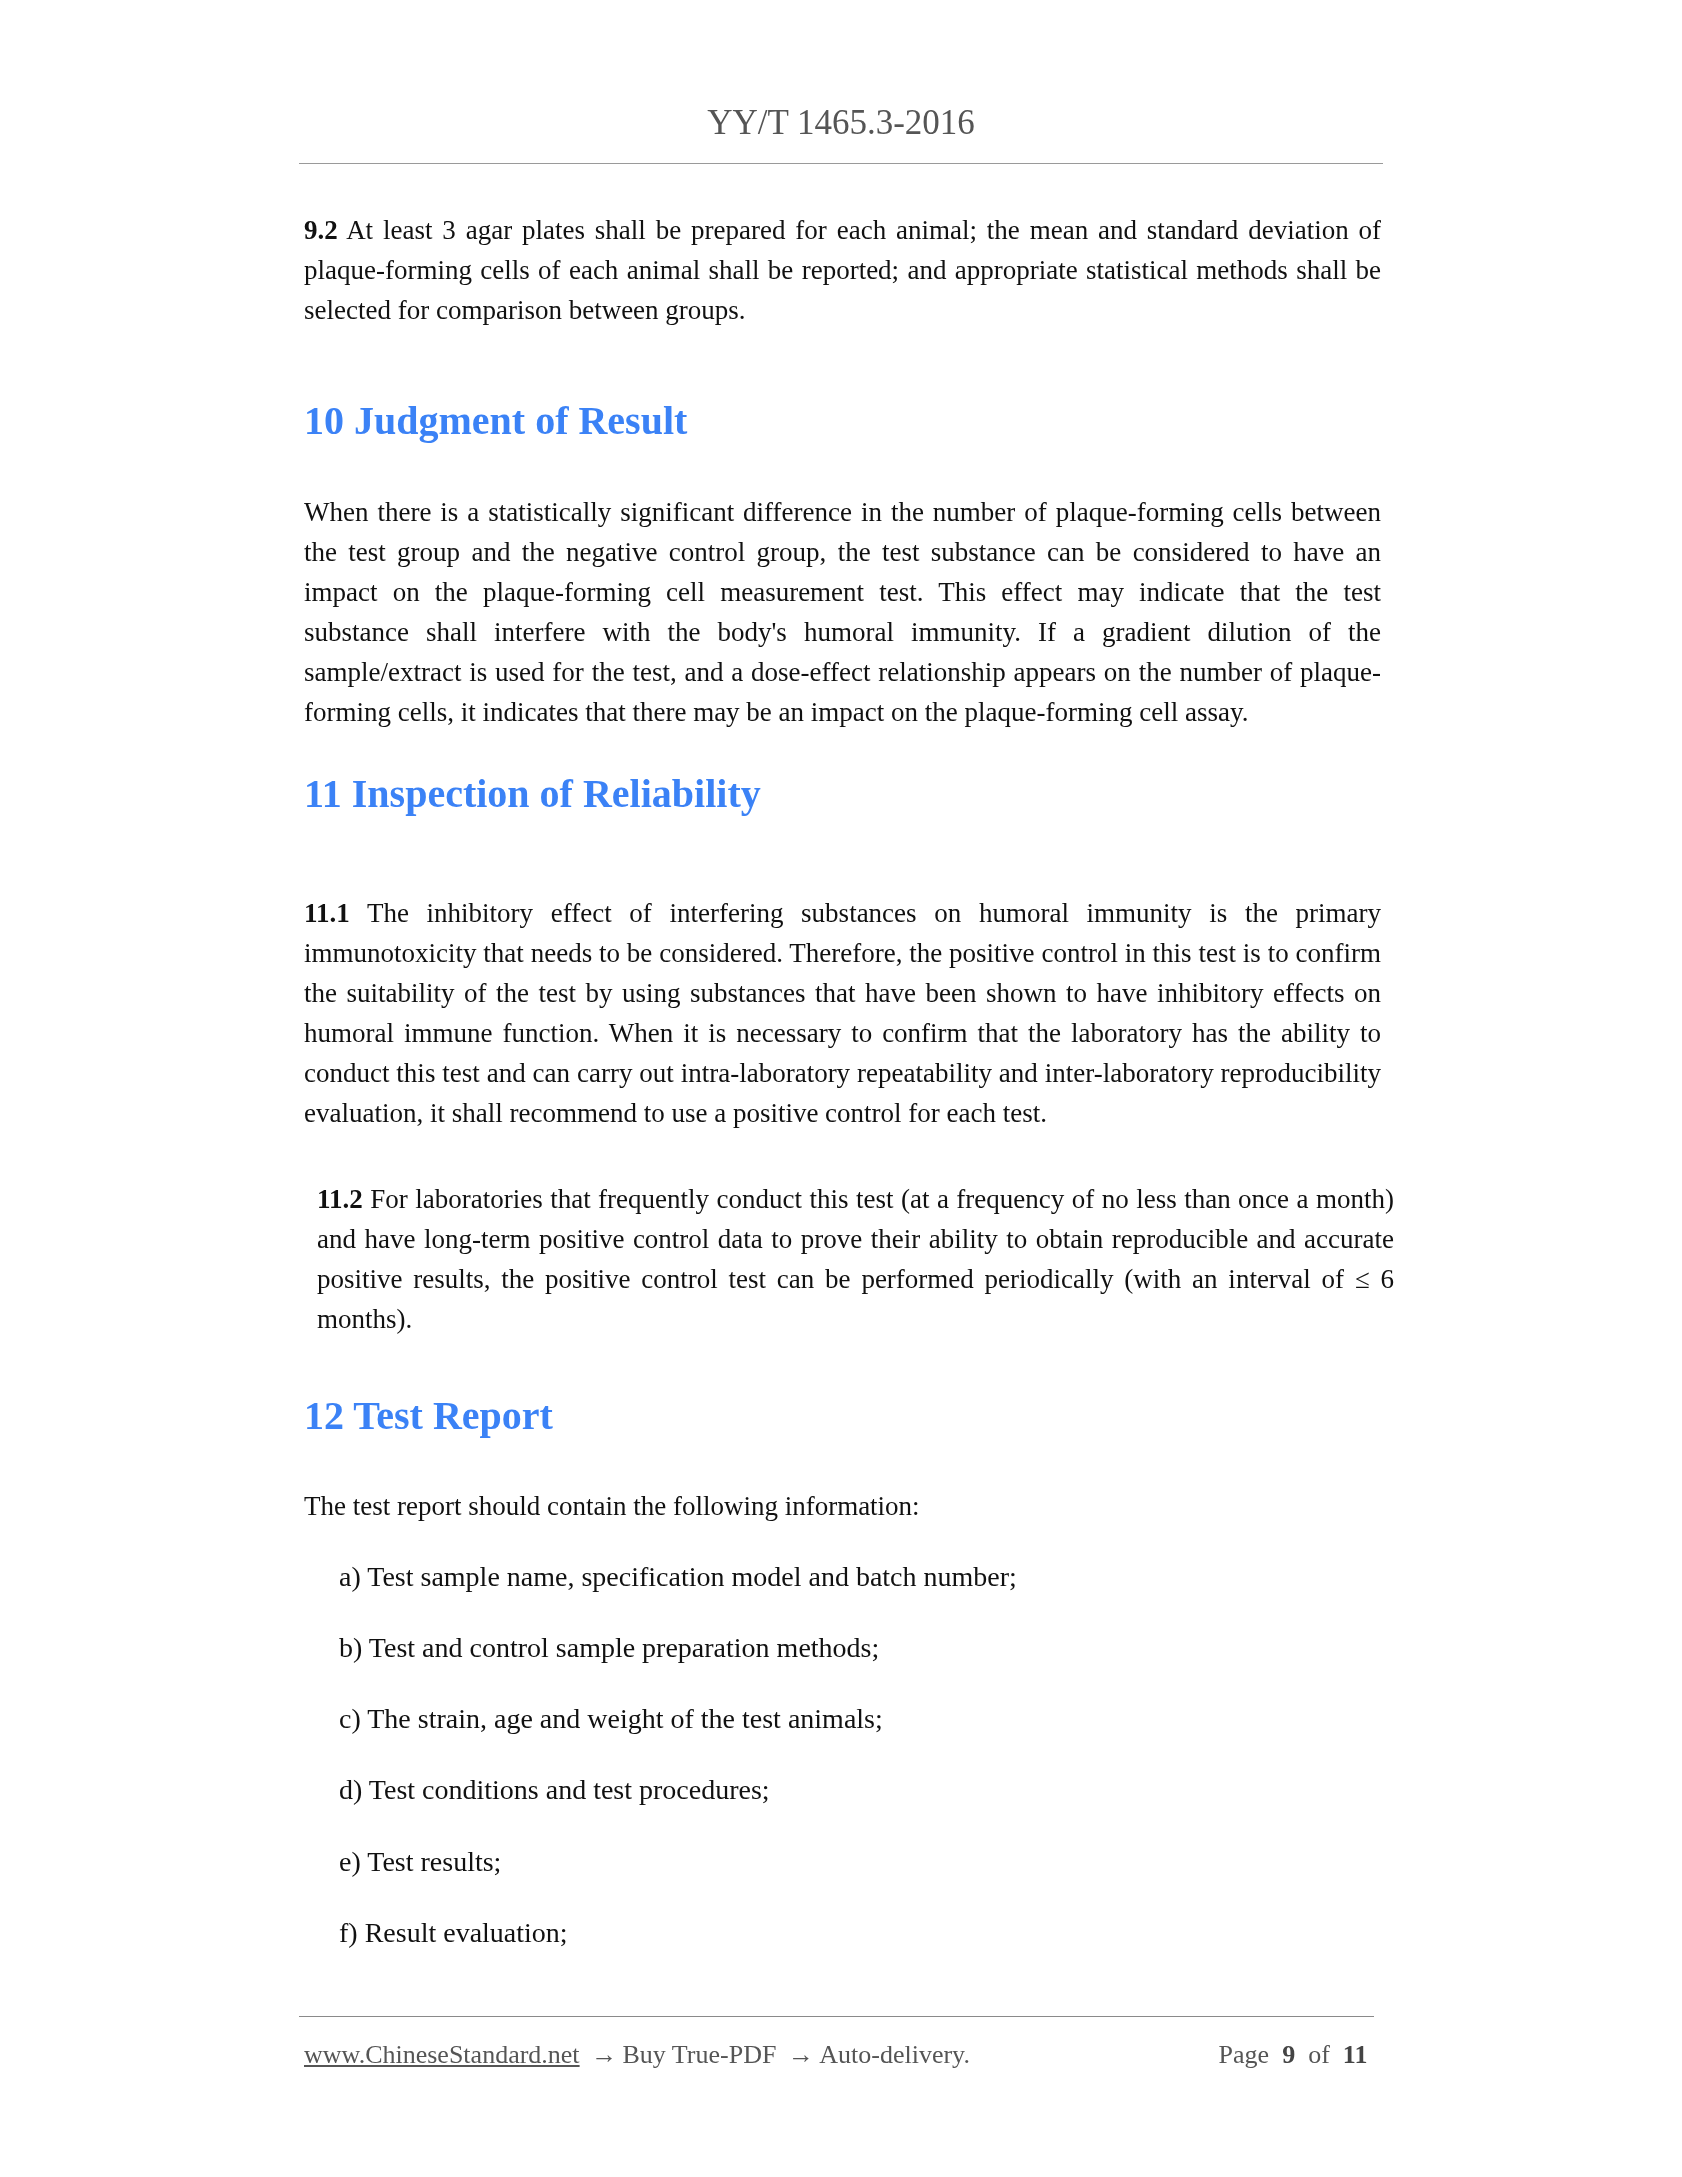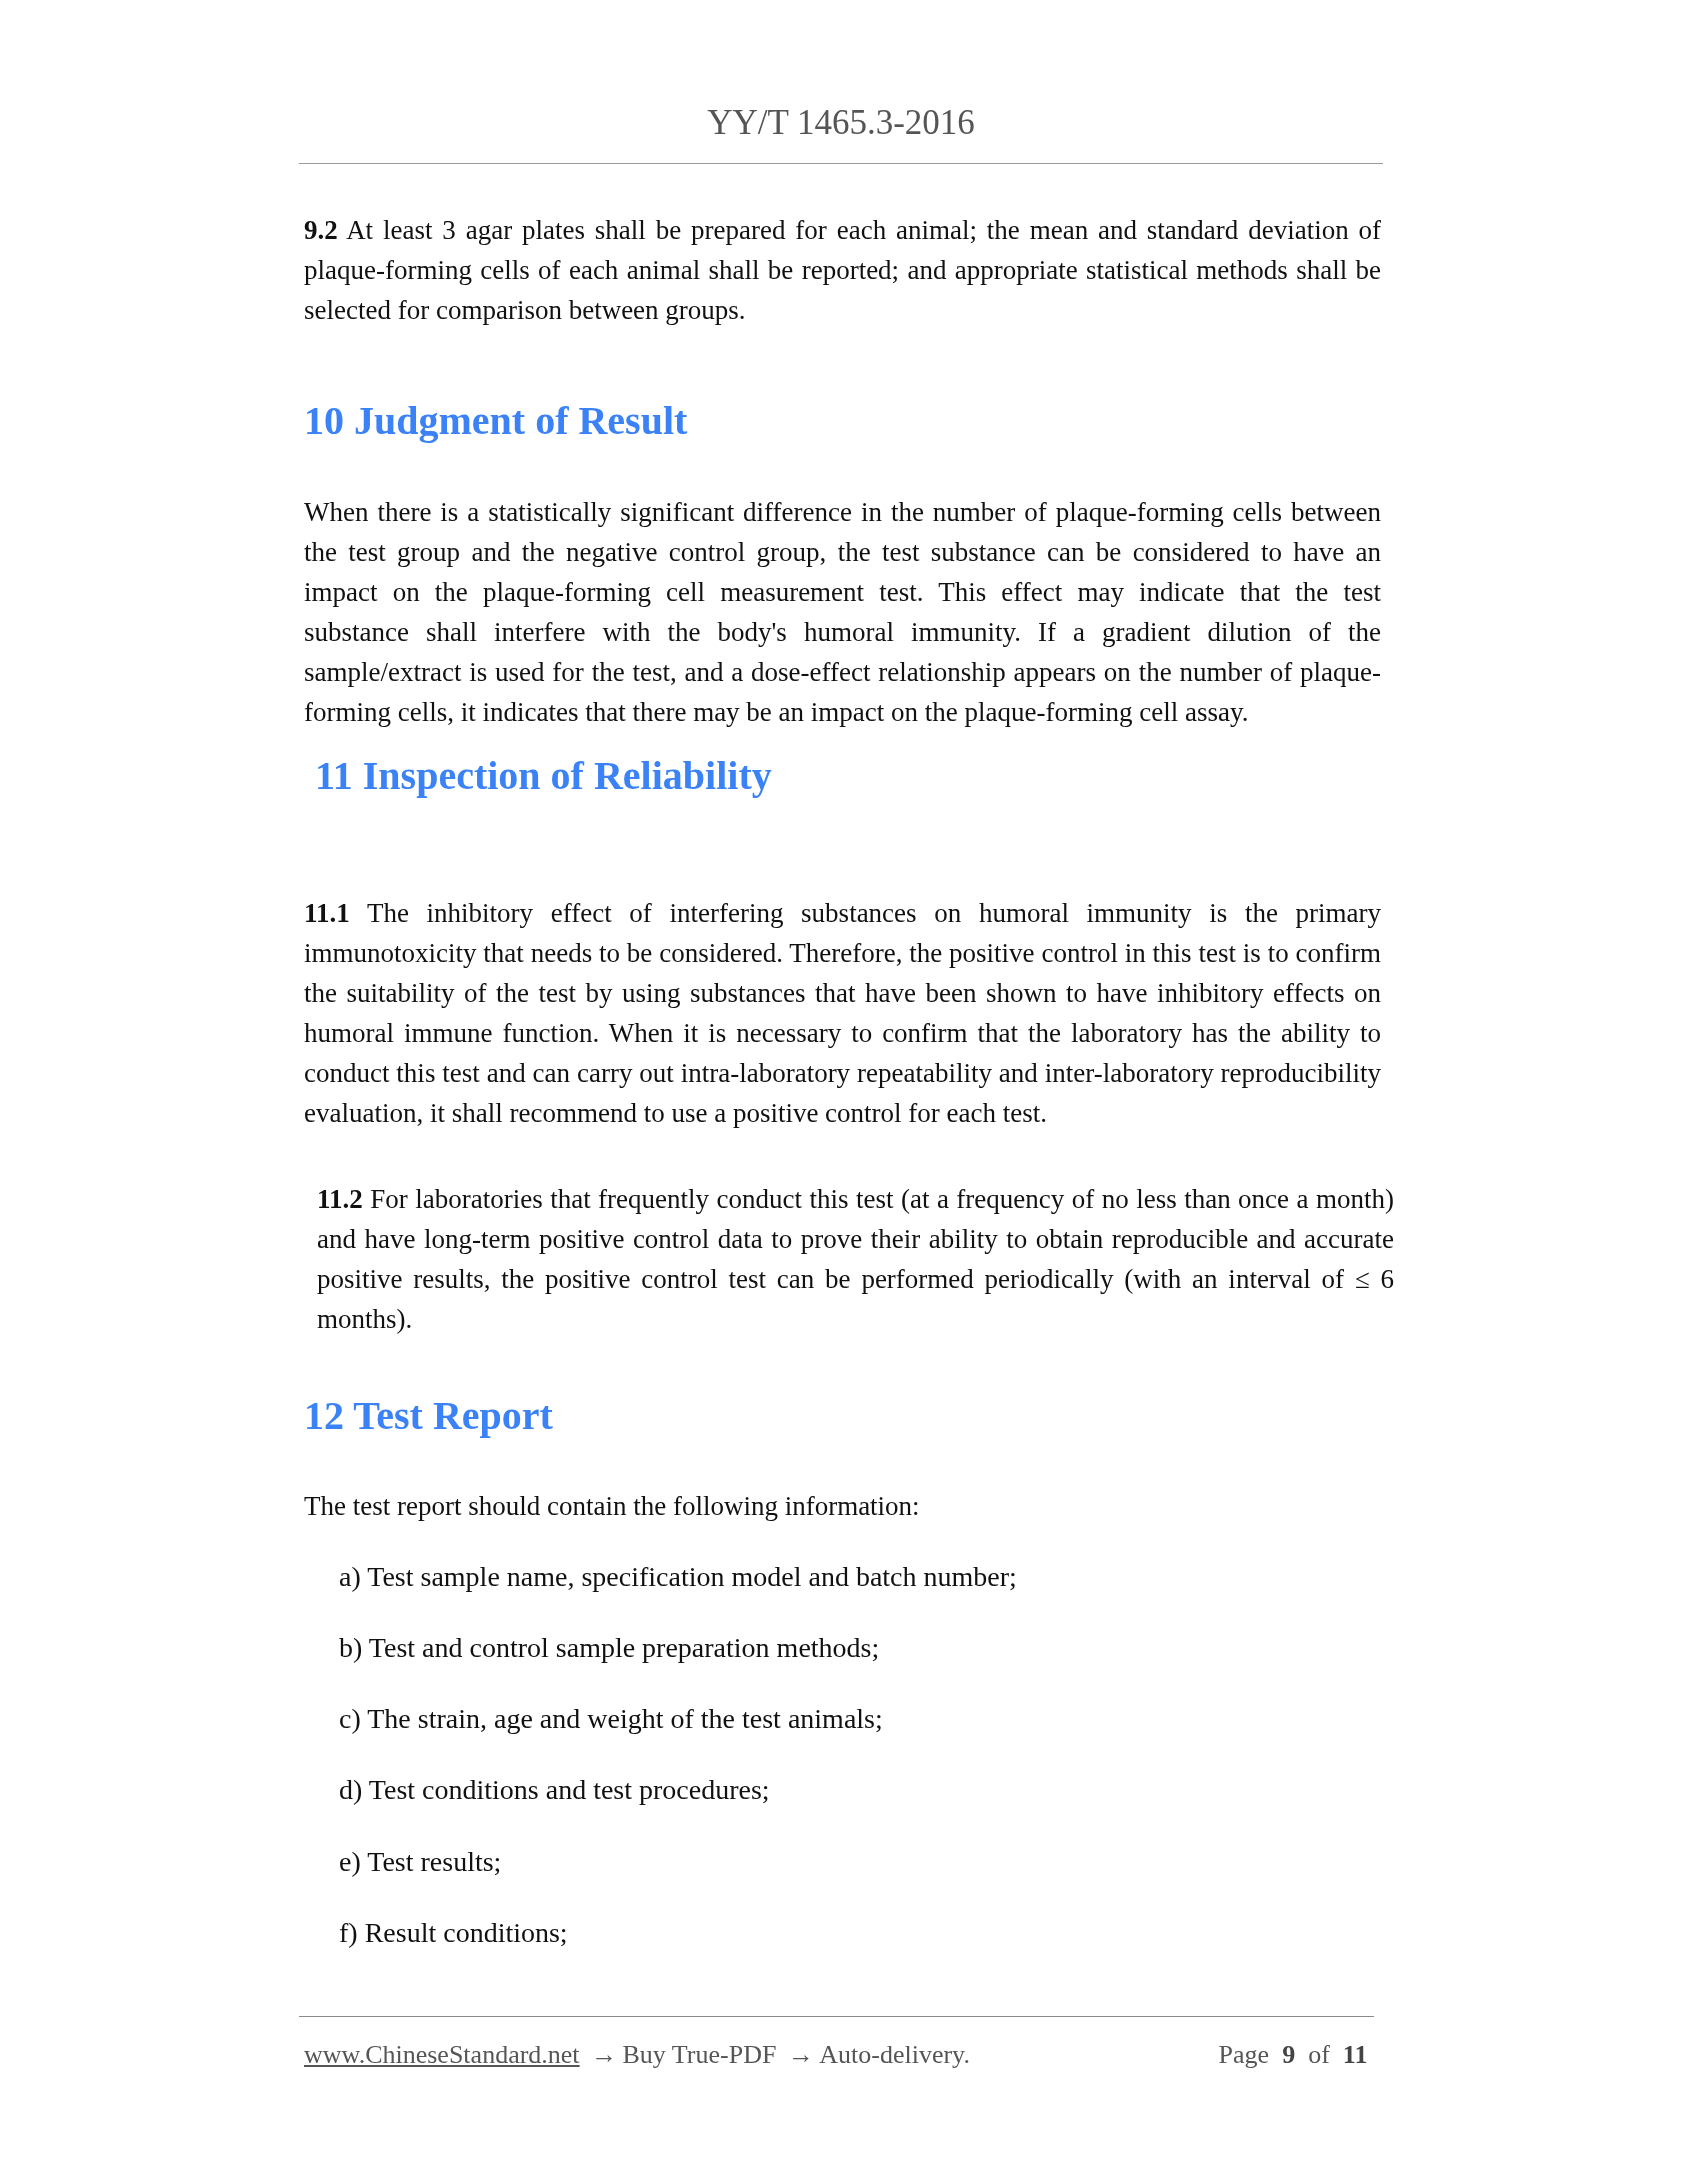--- a/index.html
+++ b/index.html
@@ -50,36 +50,36 @@
 <div class="header-rule"></div>
 
 <div class="content">
 
   <p class="para" style="top:210px; margin:0;"><span class="num">9.2</span> <span>At least 3 agar plates shall be prepared for each animal; the mean and standard deviation of plaque-forming cells of each animal shall be reported; and appropriate statistical methods shall be selected for comparison between groups.</span></p>
 
   <h2 class="heading" style="top:397px;">10 Judgment of Result</h2>
 
   <p class="para" style="top:492px; margin:0;">When there is a statistically significant difference in the number of plaque-forming cells between the test group and the negative control group, the test substance can be considered to have an impact on the plaque-forming cell measurement test. This effect may indicate that the test substance shall interfere with the body's humoral immunity. If a gradient dilution of the sample/extract is used for the test, and a dose-effect relationship appears on the number of plaque-forming cells, it indicates that there may be an impact on the plaque-forming cell assay.</p>
 
-  <h2 class="heading" style="top:752px;margin-left:11px;">11 Inspection of Reliability</h2>
+  <h2 class="heading" style="top:770px;">11 Inspection of Reliability</h2>
 
   <p class="para" style="top:893px; margin:0;"><span class="num">11.1</span> <span>The inhibitory effect of interfering substances on humoral immunity is the primary immunotoxicity that needs to be considered. Therefore, the positive control in this test is to confirm the suitability of the test by using substances that have been shown to have inhibitory effects on humoral immune function. When it is necessary to confirm that the laboratory has the ability to conduct this test and can carry out intra-laboratory repeatability and inter-laboratory reproducibility evaluation, it shall recommend to use a positive control for each test.</span></p>
 
   <p class="para" style="top:1166px; margin:13px;"><span class="num">11.2</span> <span>For laboratories that frequently conduct this test (at a frequency of no less than once a month) and have long-term positive control data to prove their ability to obtain reproducible and accurate positive results, the positive control test can be performed periodically (with an interval of ≤ 6 months).</span></p>
 
   <h2 class="heading" style="top:1392px;">12 Test Report</h2>
 
   <p class="para" style="top:1486px; margin:0;">The test report should contain the following information:</p>
 
   <div class="list-item" style="top:1557px;">a) Test sample name, specification model and batch number;</div>
   <div class="list-item" style="top:1628px;">b) Test and control sample preparation methods;</div>
   <div class="list-item" style="top:1699px;">c) The strain, age and weight of the test animals;</div>
   <div class="list-item" style="top:1770px;">d) Test conditions and test procedures;</div>
   <div class="list-item" style="top:1842px;">e) Test results;</div>
-  <div class="list-item" style="top:1913px;">f) Result conditions;</div>
+  <div class="list-item" style="top:1913px;">f) Result evaluation;</div>
 </div>
 
 <div class="footer-rule"></div>
 
 <div class="footer">
   <div class="footer-left">
     <a class="footer-link">www.ChineseStandard.net</a>
     <span class="arrow-icon">→</span><span>Buy True-PDF</span>
     <span class="arrow-icon">→</span><span>Auto-delivery.</span>
   </div>

